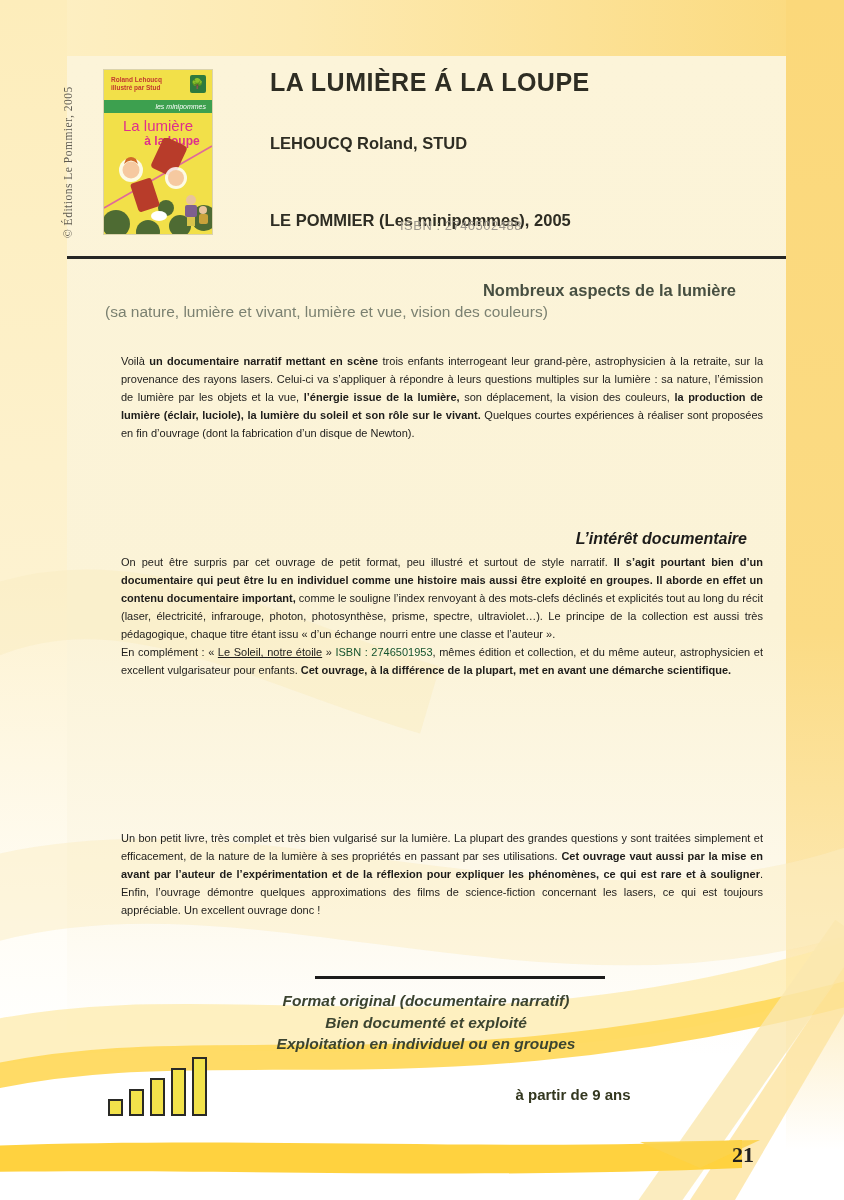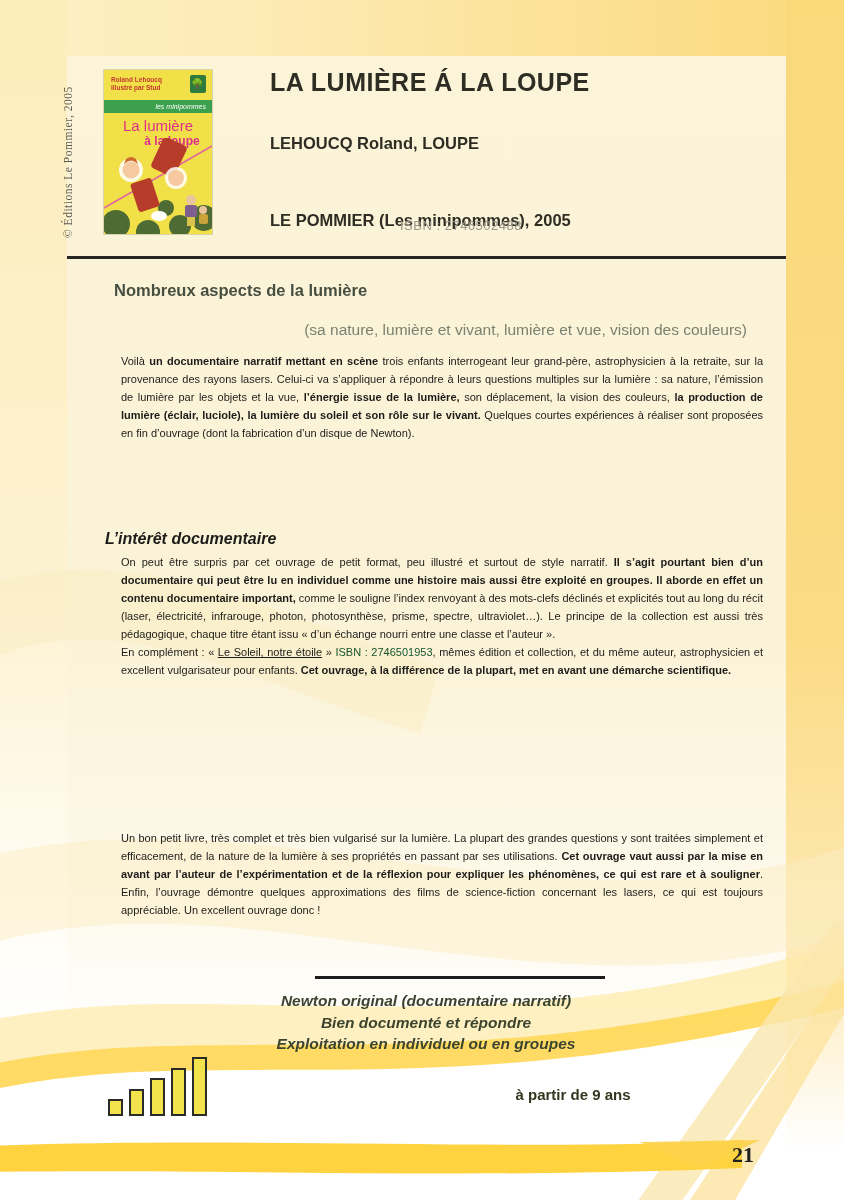--- a/index.html
+++ b/index.html
@@ -37,25 +37,25 @@
     color:#ffffff;font-size:10px;text-align:center;line-height:17px;border-radius:2px;}
   .cover .cband{position:absolute;left:0;top:30px;width:108px;height:13px;background:#3da04f;
     color:#fff;font-style:italic;font-size:7px;text-align:right;line-height:13px;padding-right:6px;box-sizing:border-box;}
   .cover .ct1{position:absolute;left:0;top:47px;width:108px;text-align:center;
     color:#de2f8c;font-weight:400;font-size:15px;}
   .cover .ct2{position:absolute;left:14px;top:64px;width:108px;text-align:center;
     color:#de2f8c;font-weight:700;font-size:12px;}
   .cover svg{position:absolute;left:0;bottom:0;}
 
   
-  .sum-head{left:114px;top:281px;width:642px;text-align:left;font-size:16.5px;font-weight:700;color:#474f41;}
-  .sum-sub{left:105px;top:321px;width:642px;text-align:right;font-size:15.5px;color:#7b8171;}
+  .sum-head{left:94px;top:281px;width:642px;text-align:right;font-size:16.5px;font-weight:700;color:#474f41;}
+  .sum-sub{left:105px;top:303px;width:642px;text-align:left;font-size:15.5px;color:#7b8171;}
   .para{width:642px;left:121px;font-size:11px;line-height:18px;color:#1d1c1a;text-align:justify;}
   .p1{top:352px;}
-  .sec-head{left:105px;width:642px;text-align:left;font-size:16px;font-weight:700;font-style:italic;color:#1d1c1a;}
+  .sec-head{left:105px;width:642px;text-align:right;font-size:16px;font-weight:700;font-style:italic;color:#1d1c1a;}
   .sh1{top:530px;}
   .p2{top:553px;}
   .sh2{top:806px;}
   .p3{top:829px;}
   .b{font-weight:700;}
   .u{text-decoration:underline;}
   .gray{color:#14532d;}
   .divider{left:315px;top:976px;width:290px;height:3px;background:#1c1c1c;}
   .conclusion{left:105px;top:990px;width:642px;text-align:center;
     font-size:15.5px;line-height:21.5px;font-weight:700;font-style:italic;color:#3c4430;}
@@ -116,40 +116,40 @@
       <ellipse cx="55" cy="78" rx="8" ry="5" fill="#ffffff"></ellipse>
       <circle cx="87" cy="62" r="5" fill="#e9c49c"></circle>
       <rect x="81" y="67" width="12" height="12" rx="2" fill="#7e5f8e"></rect>
       <rect x="83" y="79" width="8" height="9" fill="#d8c44a"></rect>
       <circle cx="99" cy="72" r="4" fill="#e9c49c"></circle>
       <rect x="95" y="76" width="9" height="10" rx="2" fill="#c9a23a"></rect>
     </svg>
   </div>
 
   <div class="fg title">LA LUMIÈRE Á LA LOUPE</div>
-  <div class="fg author">LEHOUCQ Roland, LOUPE</div>
+  <div class="fg author">LEHOUCQ Roland, STUD</div>
   <div class="fg publisher">LE POMMIER (Les minipommes), 2005</div>
   <div class="fg isbn">ISBN : 2746502488</div>
   <div class="fg hrule"></div>
 
   <div class="fg sum-head">Nombreux aspects de la lumière</div>
   <div class="fg sum-sub">(sa nature, lumière et vivant, lumière et vue, vision des couleurs)</div>
 
   <div class="fg para p1"><span>Voilà </span><span class="b">un documentaire narratif mettant en scène </span><span>trois enfants interrogeant leur grand-père, astrophysicien à la retraite, sur la provenance des rayons lasers. Celui-ci va s’appliquer à répondre à leurs questions multiples sur la lumière : sa nature, l’émission de lumière par les objets et la vue, </span><span class="b">l’énergie issue de la lumière, </span><span>son déplacement, la vision des couleurs, </span><span class="b">la production de lumière (éclair, luciole), la lumière du soleil et son rôle sur le vivant. </span><span>Quelques courtes expériences à réaliser sont proposées en fin d’ouvrage (dont la fabrication d’un disque de Newton).</span></div>
 
   <div class="fg sec-head sh1">L’intérêt documentaire</div>
   <div class="fg para p2"><span>On peut être surpris par cet ouvrage de petit format, peu illustré et surtout de style narratif. </span><span class="b">Il s’agit pourtant bien d’un documentaire qui peut être lu en individuel comme une histoire mais aussi être exploité en groupes. Il aborde en effet un contenu documentaire important, </span><span>comme le souligne l’index renvoyant à des mots-clefs déclinés et explicités tout au long du récit (laser, électricité, infrarouge, photon, photosynthèse, prisme, spectre, ultraviolet…). Le principe de la collection est aussi très pédagogique, chaque titre étant issu « d’un échange nourri entre une classe et l’auteur ».</span><br><span>En complément : « </span><span class="u">Le Soleil, notre étoile</span><span> » </span><span class="gray">ISBN : 2746501953</span><span>, mêmes édition et collection, et du même auteur, astrophysicien et excellent vulgarisateur pour enfants. </span><span class="b">Cet ouvrage, à la différence de la plupart, met en avant une démarche scientifique.</span></div>
 
   <div class="fg para p3"><span>Un bon petit livre, très complet et très bien vulgarisé sur la lumière. La plupart des grandes questions y sont traitées simplement et efficacement, de la nature de la lumière à ses propriétés en passant par ses utilisations. </span><span class="b">Cet ouvrage vaut aussi par la mise en avant par l’auteur de l’expérimentation et de la réflexion pour expliquer les phénomènes, ce qui est rare et à souligner</span><span>. Enfin, l’ouvrage démontre quelques approximations des films de science-fiction concernant les lasers, ce qui est toujours appréciable. Un excellent ouvrage donc !</span></div>
 
   <div class="fg divider"></div>
 
   <div class="fg conclusion">
-      <div>Newton original (documentaire narratif)</div>
-      <div>Bien documenté et répondre</div>
+      <div>Format original (documentaire narratif)</div>
+      <div>Bien documenté et exploité</div>
       <div>Exploitation en individuel ou en groupes</div>
     </div>
 
   <div class="fg bars">
       <div class="bar" style="height: 17px;"></div>
       <div class="bar" style="height: 27.5px;"></div>
       <div class="bar" style="height: 38px;"></div>
       <div class="bar" style="height: 48.5px;"></div>
       <div class="bar" style="height: 59px;"></div>
     </div>

